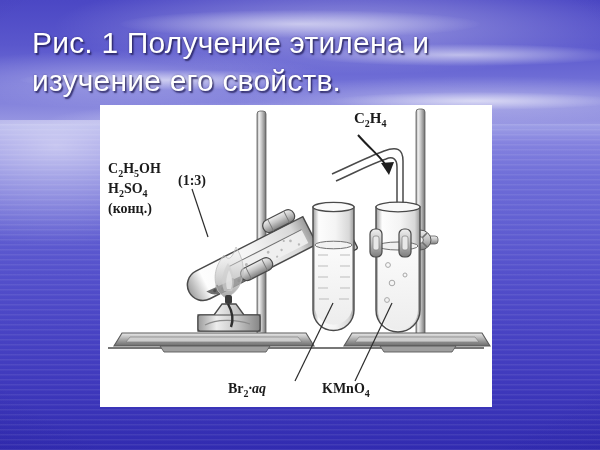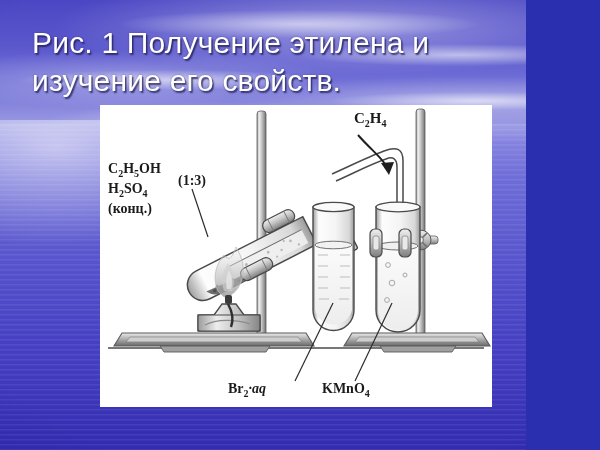--- a/index.html
+++ b/index.html
@@ -2,21 +2,21 @@
 <html><head>
 <meta charset="utf-8">
 <style>
   html,body{margin:0;padding:0;}
   body{
     width:600px;height:450px;overflow:hidden;
     font-family:"Liberation Sans", sans-serif;
     background:#2a2fb0;
   }
   #slide{
-    position:relative;width:526px;height:450px;overflow:hidden;
+    position:relative;width:600px;height:450px;overflow:hidden;
   }
   
   .bg-sky{
     position:absolute;left:0;top:0;width:600px;height:128px;
     background:
       radial-gradient(ellipse 420px 70px at 58% 20%, rgba(255,255,255,.38) 0%, rgba(255,255,255,0) 70%),
       radial-gradient(ellipse 300px 40px at 20% 62%, rgba(255,255,255,.30) 0%, rgba(255,255,255,0) 72%),
       radial-gradient(ellipse 360px 34px at 80% 78%, rgba(255,255,255,.34) 0%, rgba(255,255,255,0) 70%),
       radial-gradient(ellipse 260px 26px at 40% 95%, rgba(255,255,255,.42) 0%, rgba(255,255,255,0) 75%),
       linear-gradient(180deg,#4b47c4 0%, #5a57cc 35%, #6f6ed6 62%, #8b8ade 86%, #9d9ce4 100%);

